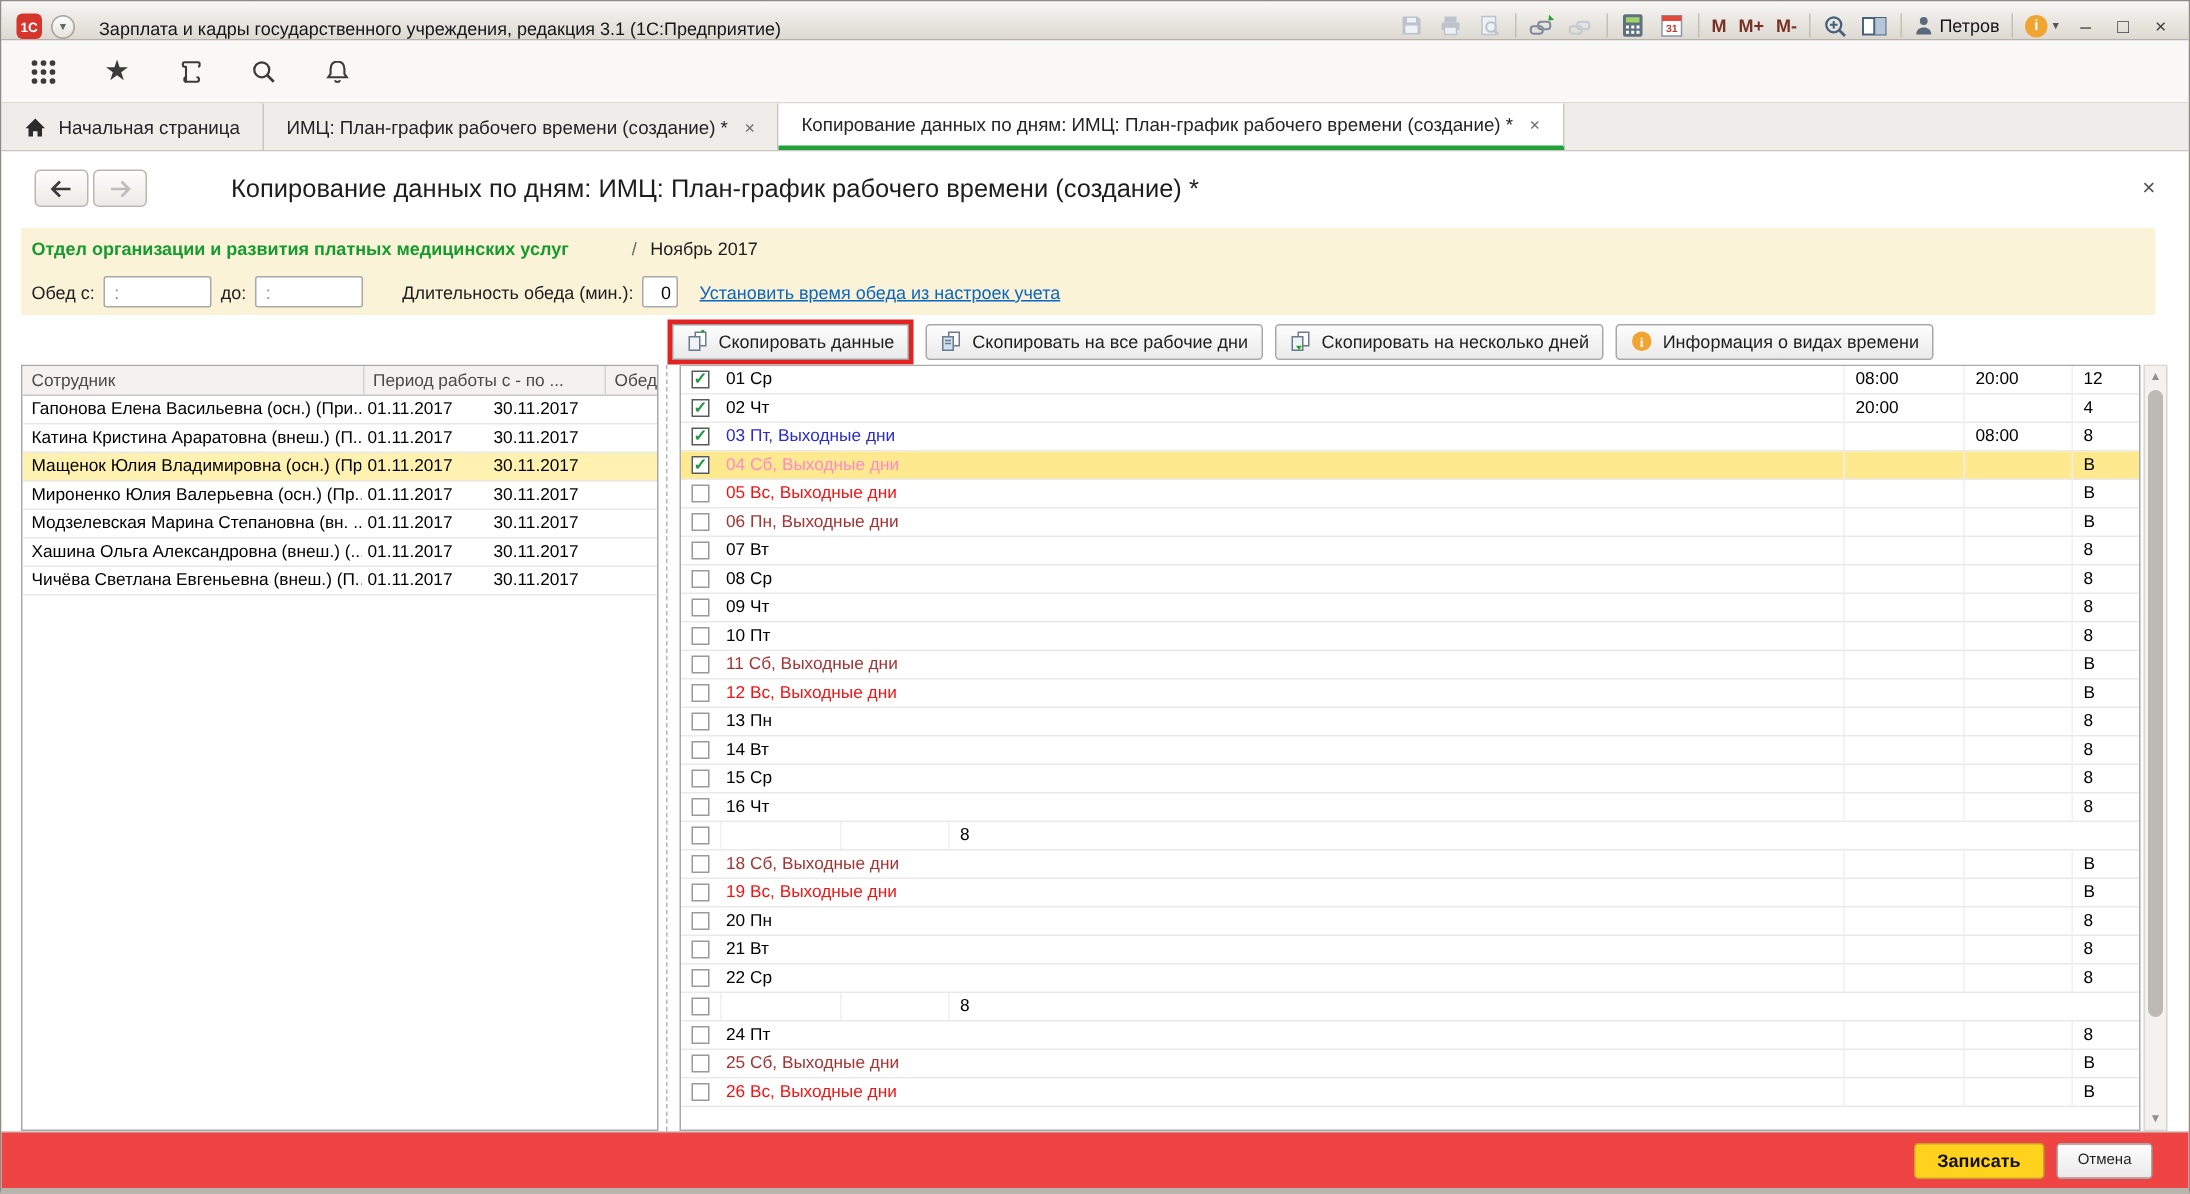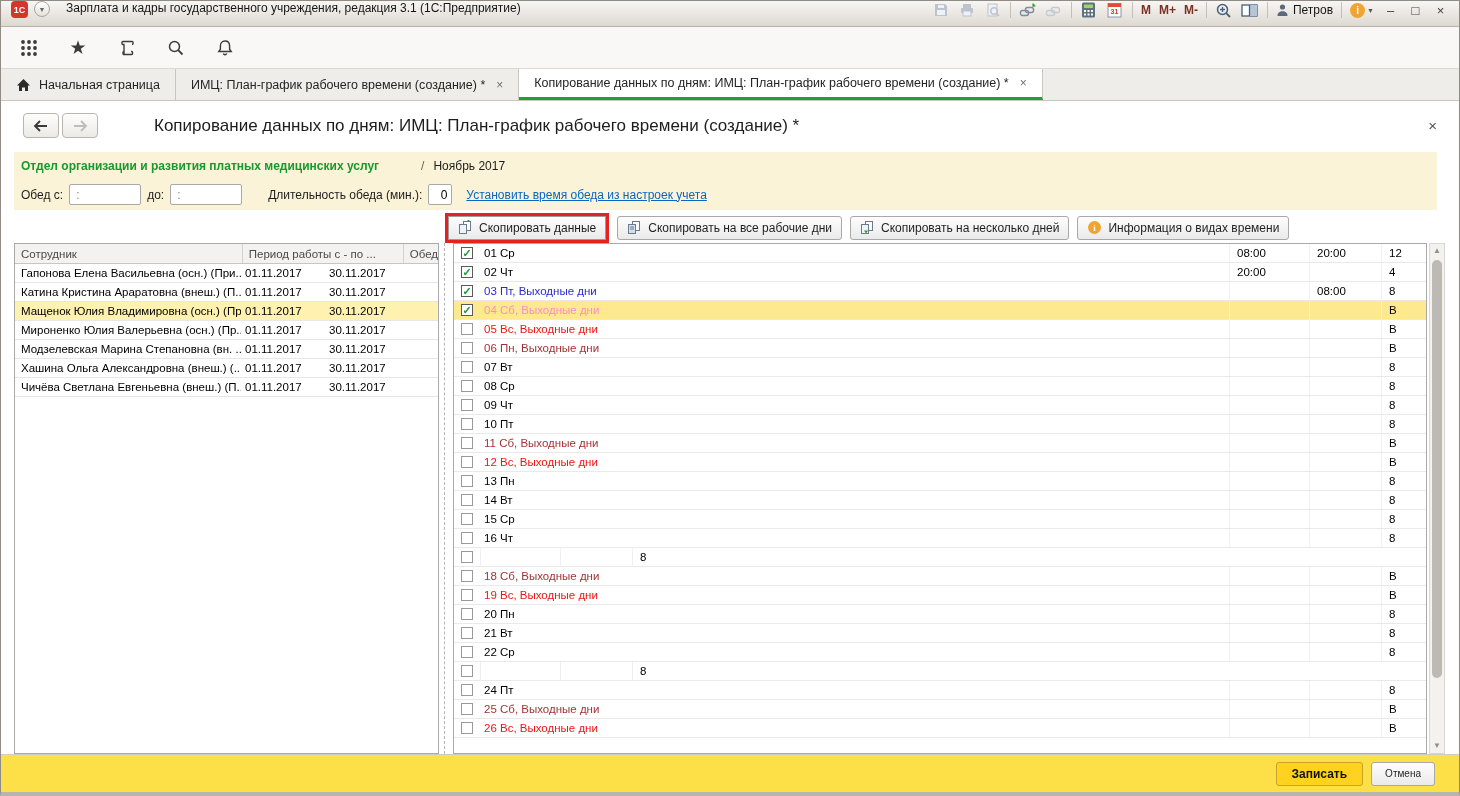--- a/index.html
+++ b/index.html
@@ -2,21 +2,21 @@
 <html><head>
 <meta charset="utf-8">
 <style>
   *{box-sizing:border-box}
   body{margin:0;width:1460px;height:796px;overflow:hidden;background:#cfccc6;
        font-family:"Liberation Sans",sans-serif;-webkit-font-smoothing:antialiased}
   .window{width:1460px;height:796px;display:flex;flex-direction:column;background:#fff;
           border:1px solid #908c85;border-bottom:4px solid #b8b4ae}
   
   .titlebar{height:26px;flex:none;background:linear-gradient(#f8f6f3,#ddd9d2);
-            border-bottom:1px solid #b7b2aa;display:flex;align-items:flex-start;padding:0 10px;gap:6px}
+            border-bottom:1px solid #b7b2aa;display:flex;align-items:flex-end;padding:0 10px;gap:6px}
   .logo{width:17px;height:17px;border-radius:4px;background:#d6352b;color:#fff;font-size:9px;
         font-weight:bold;display:flex;align-items:center;justify-content:center;flex:none}
   .dd-btn{width:16px;height:16px;border:1px solid #a9a49c;border-radius:50%;
           background:linear-gradient(#fff,#e5e1da);display:flex;align-items:center;justify-content:center;
           font-size:7px;color:#666}
   .tb-title{margin-left:10px;font-size:12px;color:#161616;white-space:nowrap}
   .tb-right{margin-left:auto;display:flex;align-items:center;gap:8px}
   .tb-sep{width:1px;height:16px;background:#c4bfb7}
   .ticon{display:flex;align-items:center;justify-content:center;width:18px;height:18px}
   .m-btn{font-weight:bold;color:#7b3026;font-size:12px;line-height:18px}
@@ -91,21 +91,21 @@
   .tcol{display:flex;align-items:center;padding-left:7px;border-left:1px solid #f0f0f0}
   .dfrom{width:80px}.dto{width:72px}.dhours{width:45px}
   .st-normal{color:#000}.st-blue{color:#2a2ad0}.st-red{color:#f01414}
   .st-darkred{color:#a33434}.st-pink{color:#ff8cc8}
   .rscroll{width:16px;flex:none;margin-left:2px;background:#f3f2ef;border:1px solid #dad7d2;
            display:flex;flex-direction:column;align-items:center}
   .sarr{height:14px;line-height:14px;font-size:8px;color:#8f8f8f;flex:none}
   .sarr.down{margin-top:auto}
   .sthumb{width:10px;height:418px;flex:none;margin-top:2px;background:#bdbab5;border-radius:6px}
   
-  .footer{height:38px;flex:none;border-top:1px solid #cfccc5;background:#fde047;display:flex;
+  .footer{height:38px;flex:none;border-top:1px solid #cfccc5;background:#ef4444;display:flex;
           align-items:center;justify-content:flex-end;gap:8px;padding-right:24px}
   .save-btn{height:24px;padding:0 15px;border:1px solid #c9a22c;border-radius:3px;background:#ffd21e;
             font-weight:bold;font-size:12px;color:#111;font-family:"Liberation Sans",sans-serif}
   .cancel-btn{height:24px;padding:0 13px;border:1px solid #a8a8a8;border-radius:3px;
               background:linear-gradient(#fdfdfd,#eaeaea);font-size:10px;color:#1f1f1f;
               font-family:"Liberation Sans",sans-serif}
   svg{display:block}
 </style>
 </head>
 <body>

